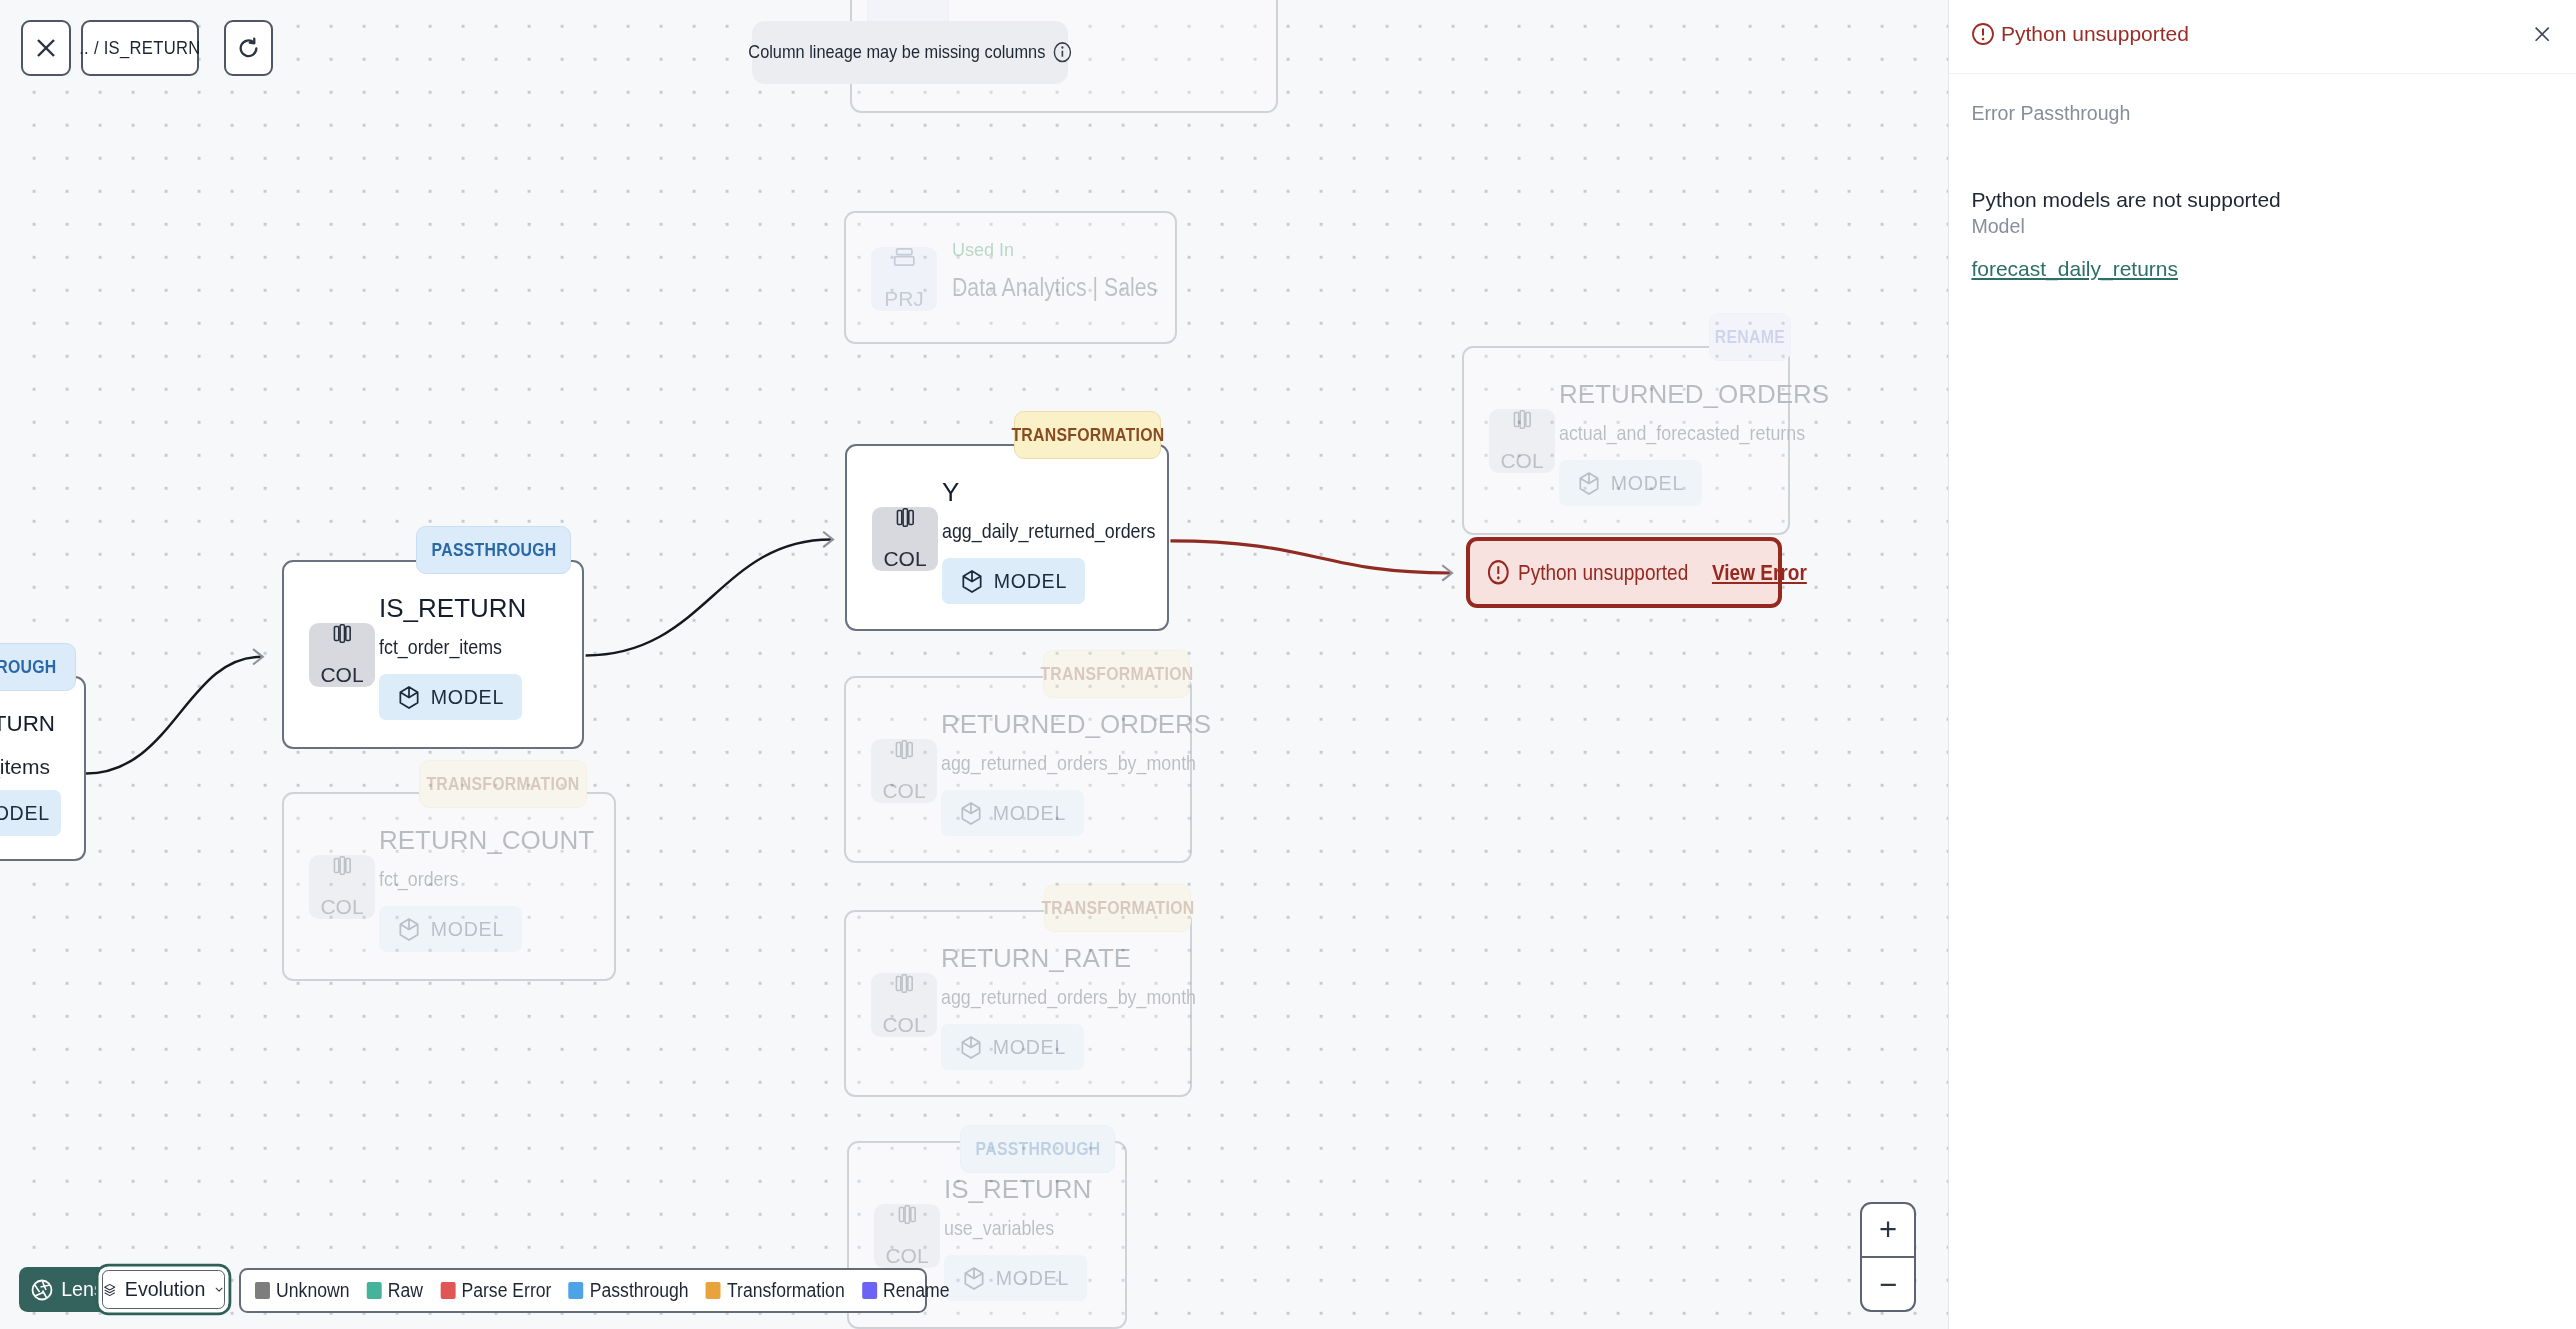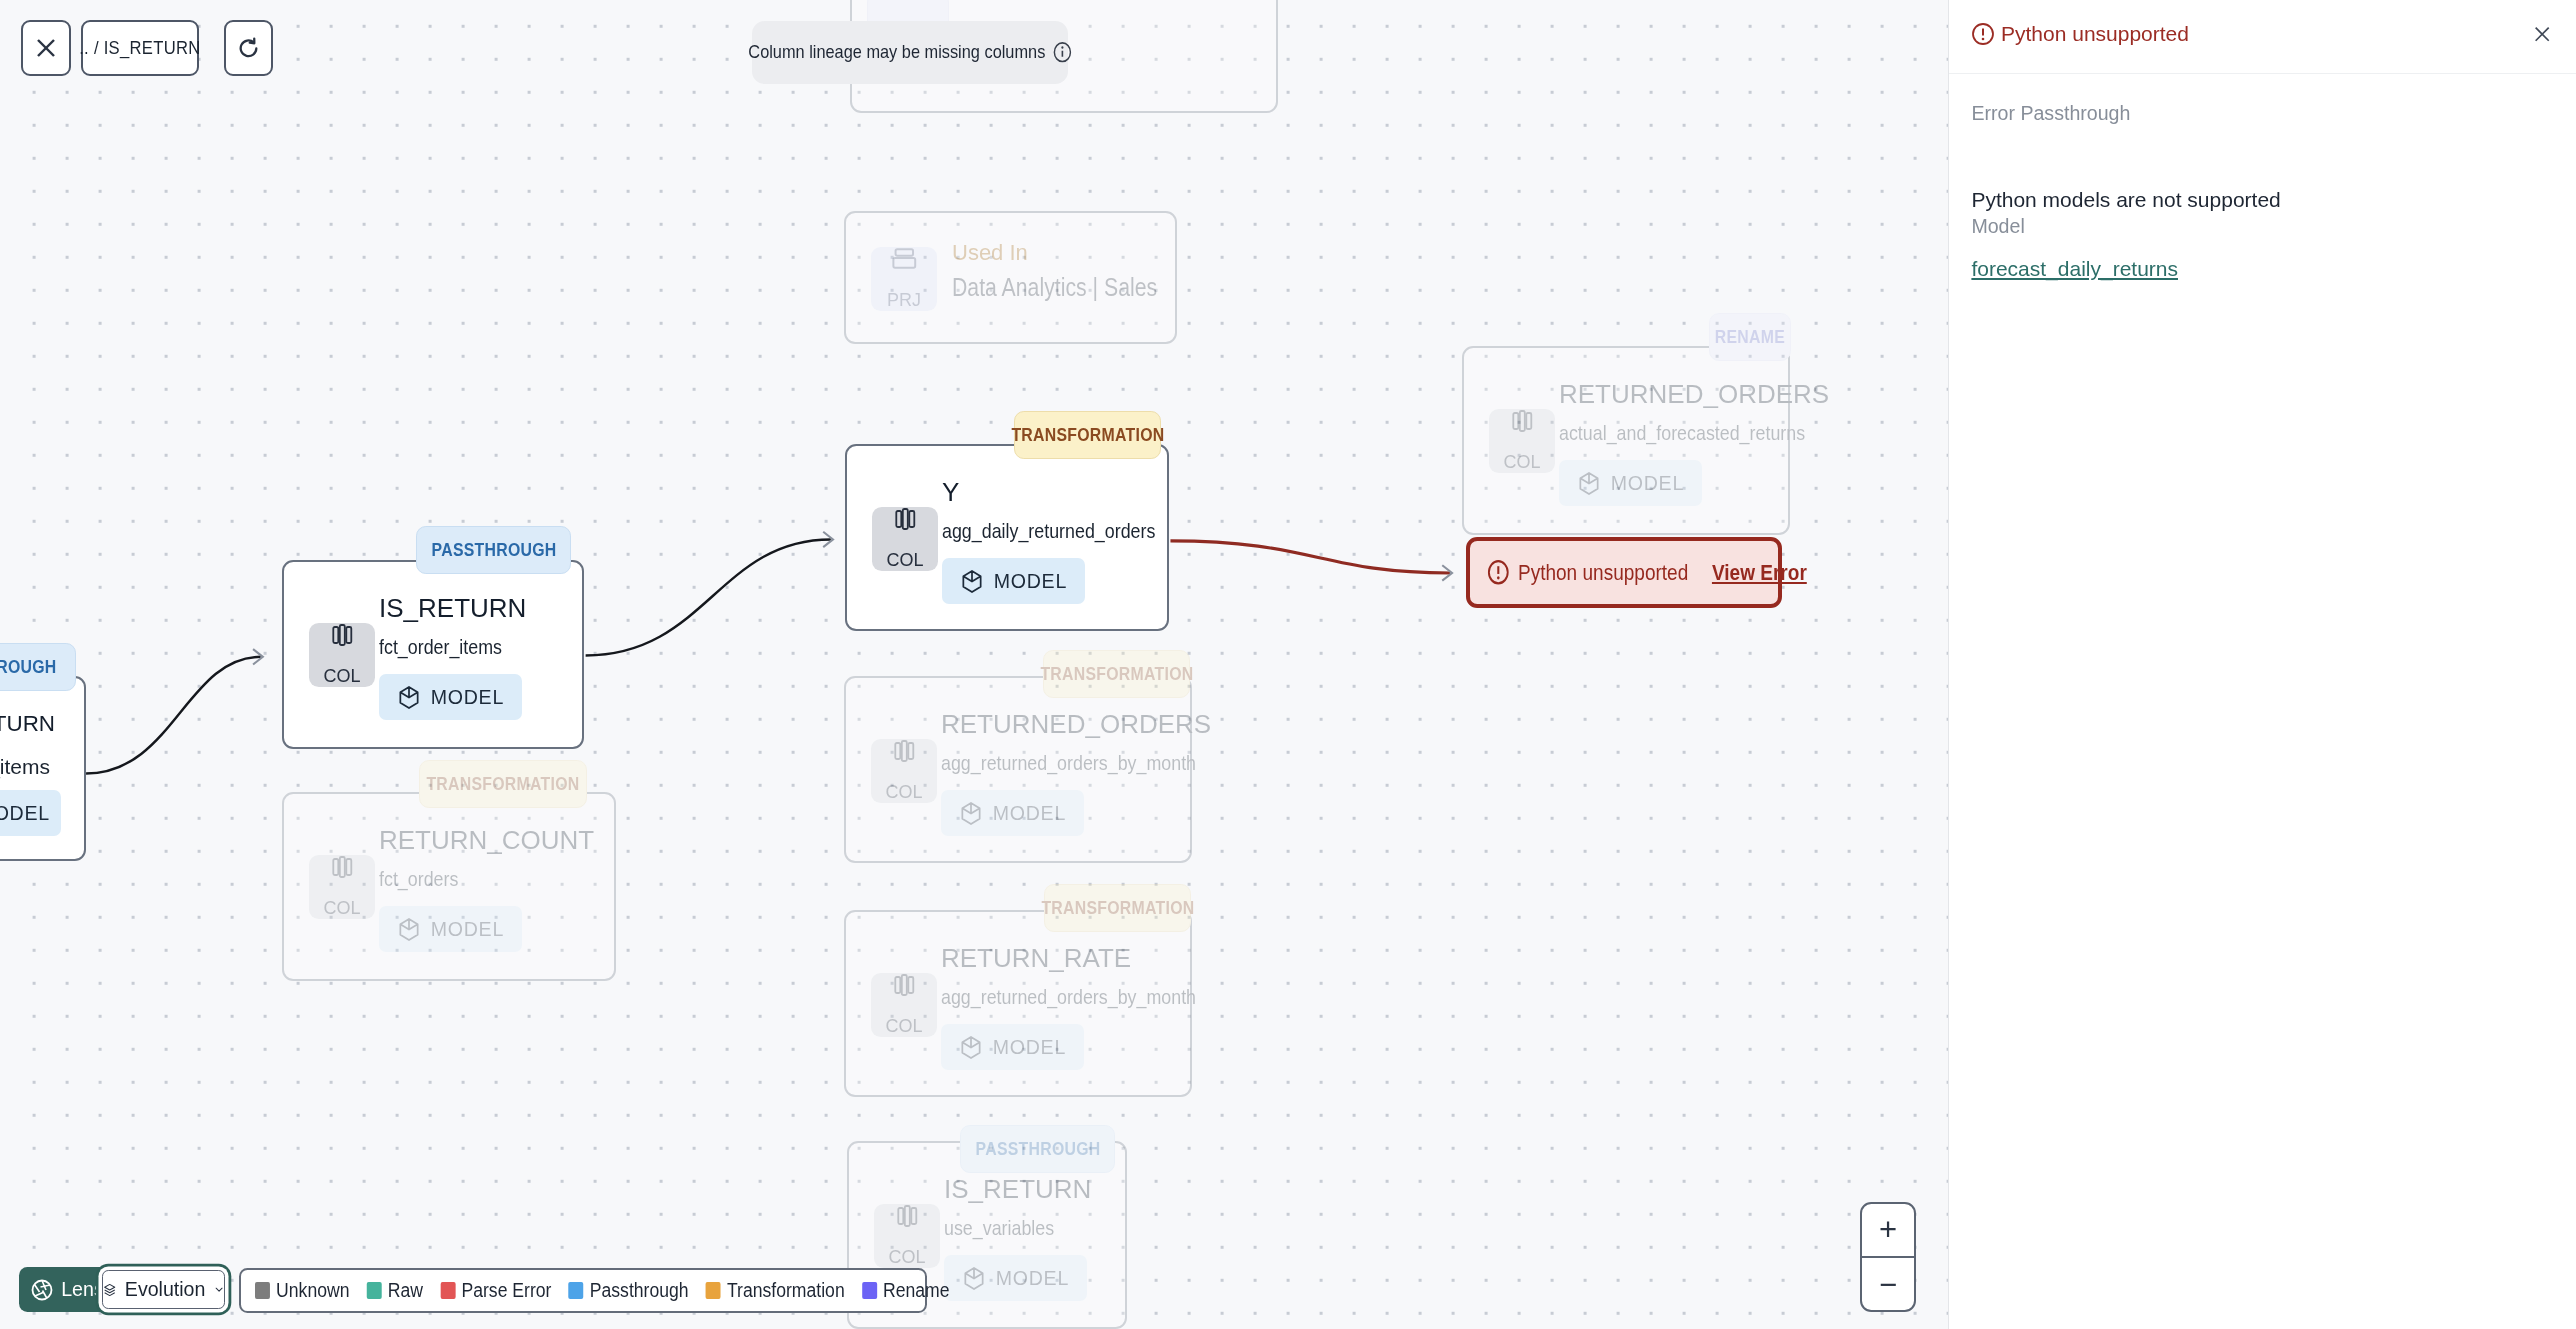--- a/index.html
+++ b/index.html
@@ -14,21 +14,21 @@
   
   .card { position:absolute; background:#ffffff; border:2.1px solid #68717f;
     border-radius:11.2px; z-index:2; }
   .card .title { position:absolute; left:95px; top:31px; font-size:26px;
     color:#141e2c; white-space:nowrap; }
   .card .sub { position:absolute; left:95px; top:73px; font-size:21px;
     color:#1b2430; white-space:nowrap; transform:scaleX(.85); transform-origin:0 50%; }
   .chip { position:absolute; left:25px; top:61px; width:66px; height:64px;
     background:#d7d9de; border-radius:9.8px; display:flex; flex-direction:column;
     align-items:center; justify-content:center; gap:19px;
-    color:#272f3d; font-size:18px; }
+    color:#272f3d; font-size:21px; }
   .pill { position:absolute; left:95px; top:112px; height:46px; background:#dcecf9;
     border-radius:7px; display:inline-flex; align-items:center; gap:9.8px;
     padding:0 18px; color:#1c2a3a; font-size:19.6px; letter-spacing:0.7px; }
   .badge { position:absolute; height:48px; border-radius:9.8px; z-index:3;
     display:flex; align-items:center; justify-content:center;
     font-size:18px; font-weight:600; letter-spacing:0.3px; white-space:nowrap; }
   .badge span { transform:scaleX(.88); }
   .badge.trans  { background:#fbf1c9; border:1.4px solid #edddaa; color:#8a4a21; }
   .badge.pass   { background:#dcebf9; border:1.4px solid #c9def2; color:#2a69a8; }
   .badge.rename { background:#e9ebfa; border:1.4px solid #dfe2f6; color:#6c74c9; }
@@ -114,21 +114,21 @@
 
   <div class="faded">
     <div class="card" style="left:832px; top:211px; width:333px; height:133px;">
       <div class="chip" style="top:34px; background:#dfe3f8; color:#4a5576;">
         <svg width="26.6" height="24" viewBox="0 0 24 22">
           <rect x="4" y="2" width="16" height="6" rx="1.5" fill="none" stroke="#4a5576" stroke-width="1.8"></rect>
           <rect x="2" y="10" width="20" height="9" rx="1.5" fill="none" stroke="#4a5576" stroke-width="1.8"></rect>
         </svg>
         <span>PRJ</span>
       </div>
-      <div class="ptext" style="left:106px; top:26.6px; font-size:22px; color:#a16207;">Used In</div>
+      <div class="ptext" style="left:106px; top:26.6px; font-size:18px; color:#15803d;">Used In</div>
       <div class="ptext" style="left:106px; top:60px; font-size:25px; color:#2a313c; transform:scaleX(.85); transform-origin:0 50%;">Data Analytics | Sales</div>
     </div>
   </div>
 
   <div class="faded">
     <div class="badge rename" style="left:1697px; top:313px; width:82px;">
       <span>RENAME</span>
       </div>
     <div class="card" style="left:1450px; top:346px; width:328px; height:189px;">
       <div class="chip">

